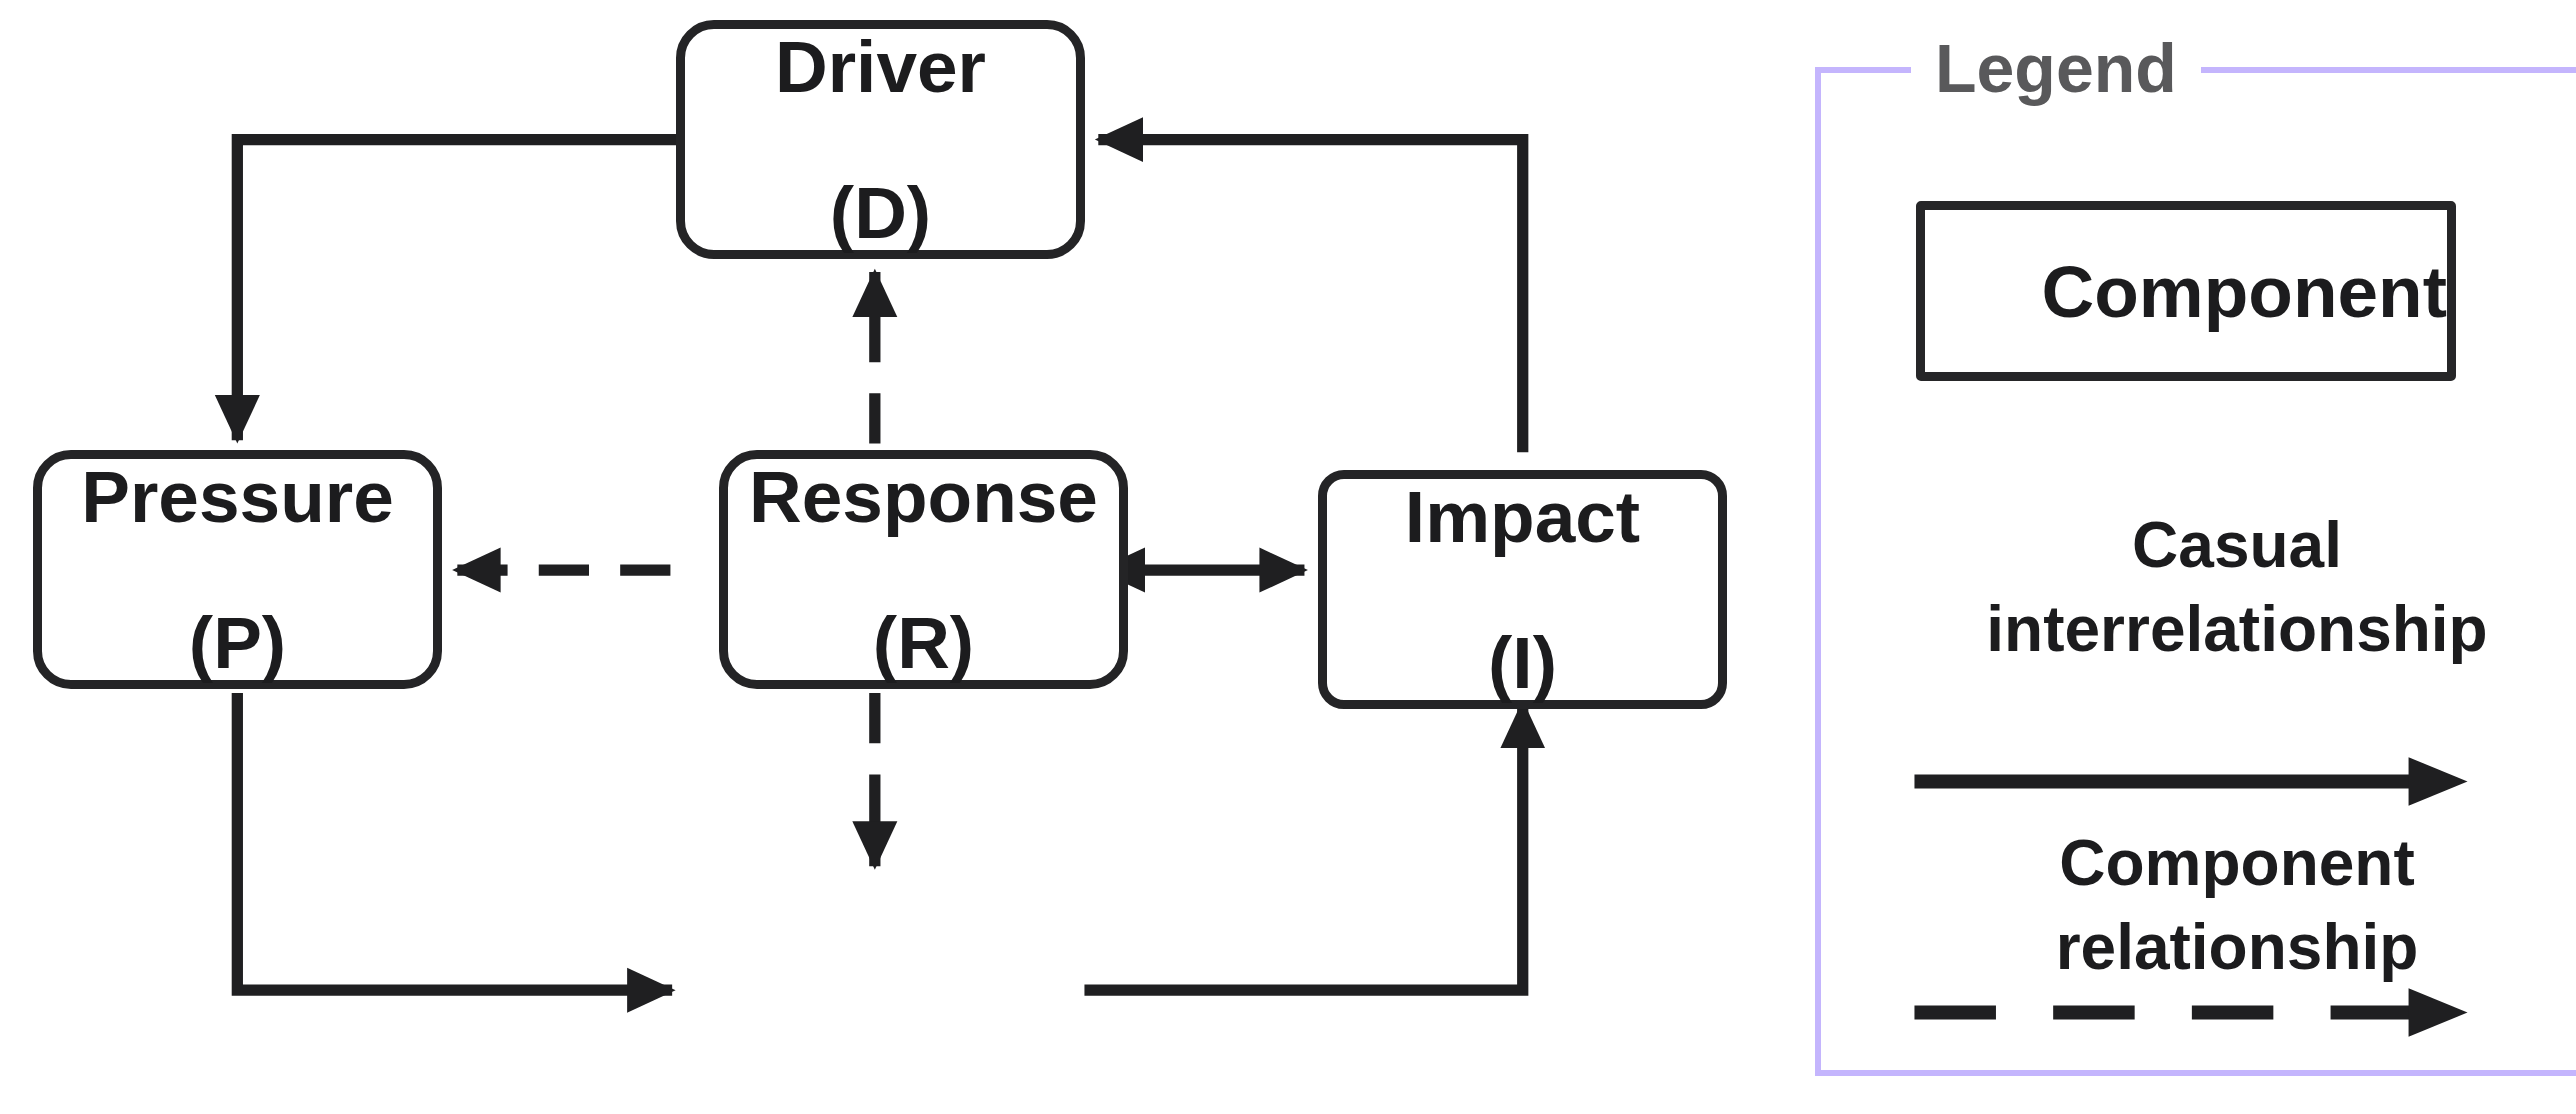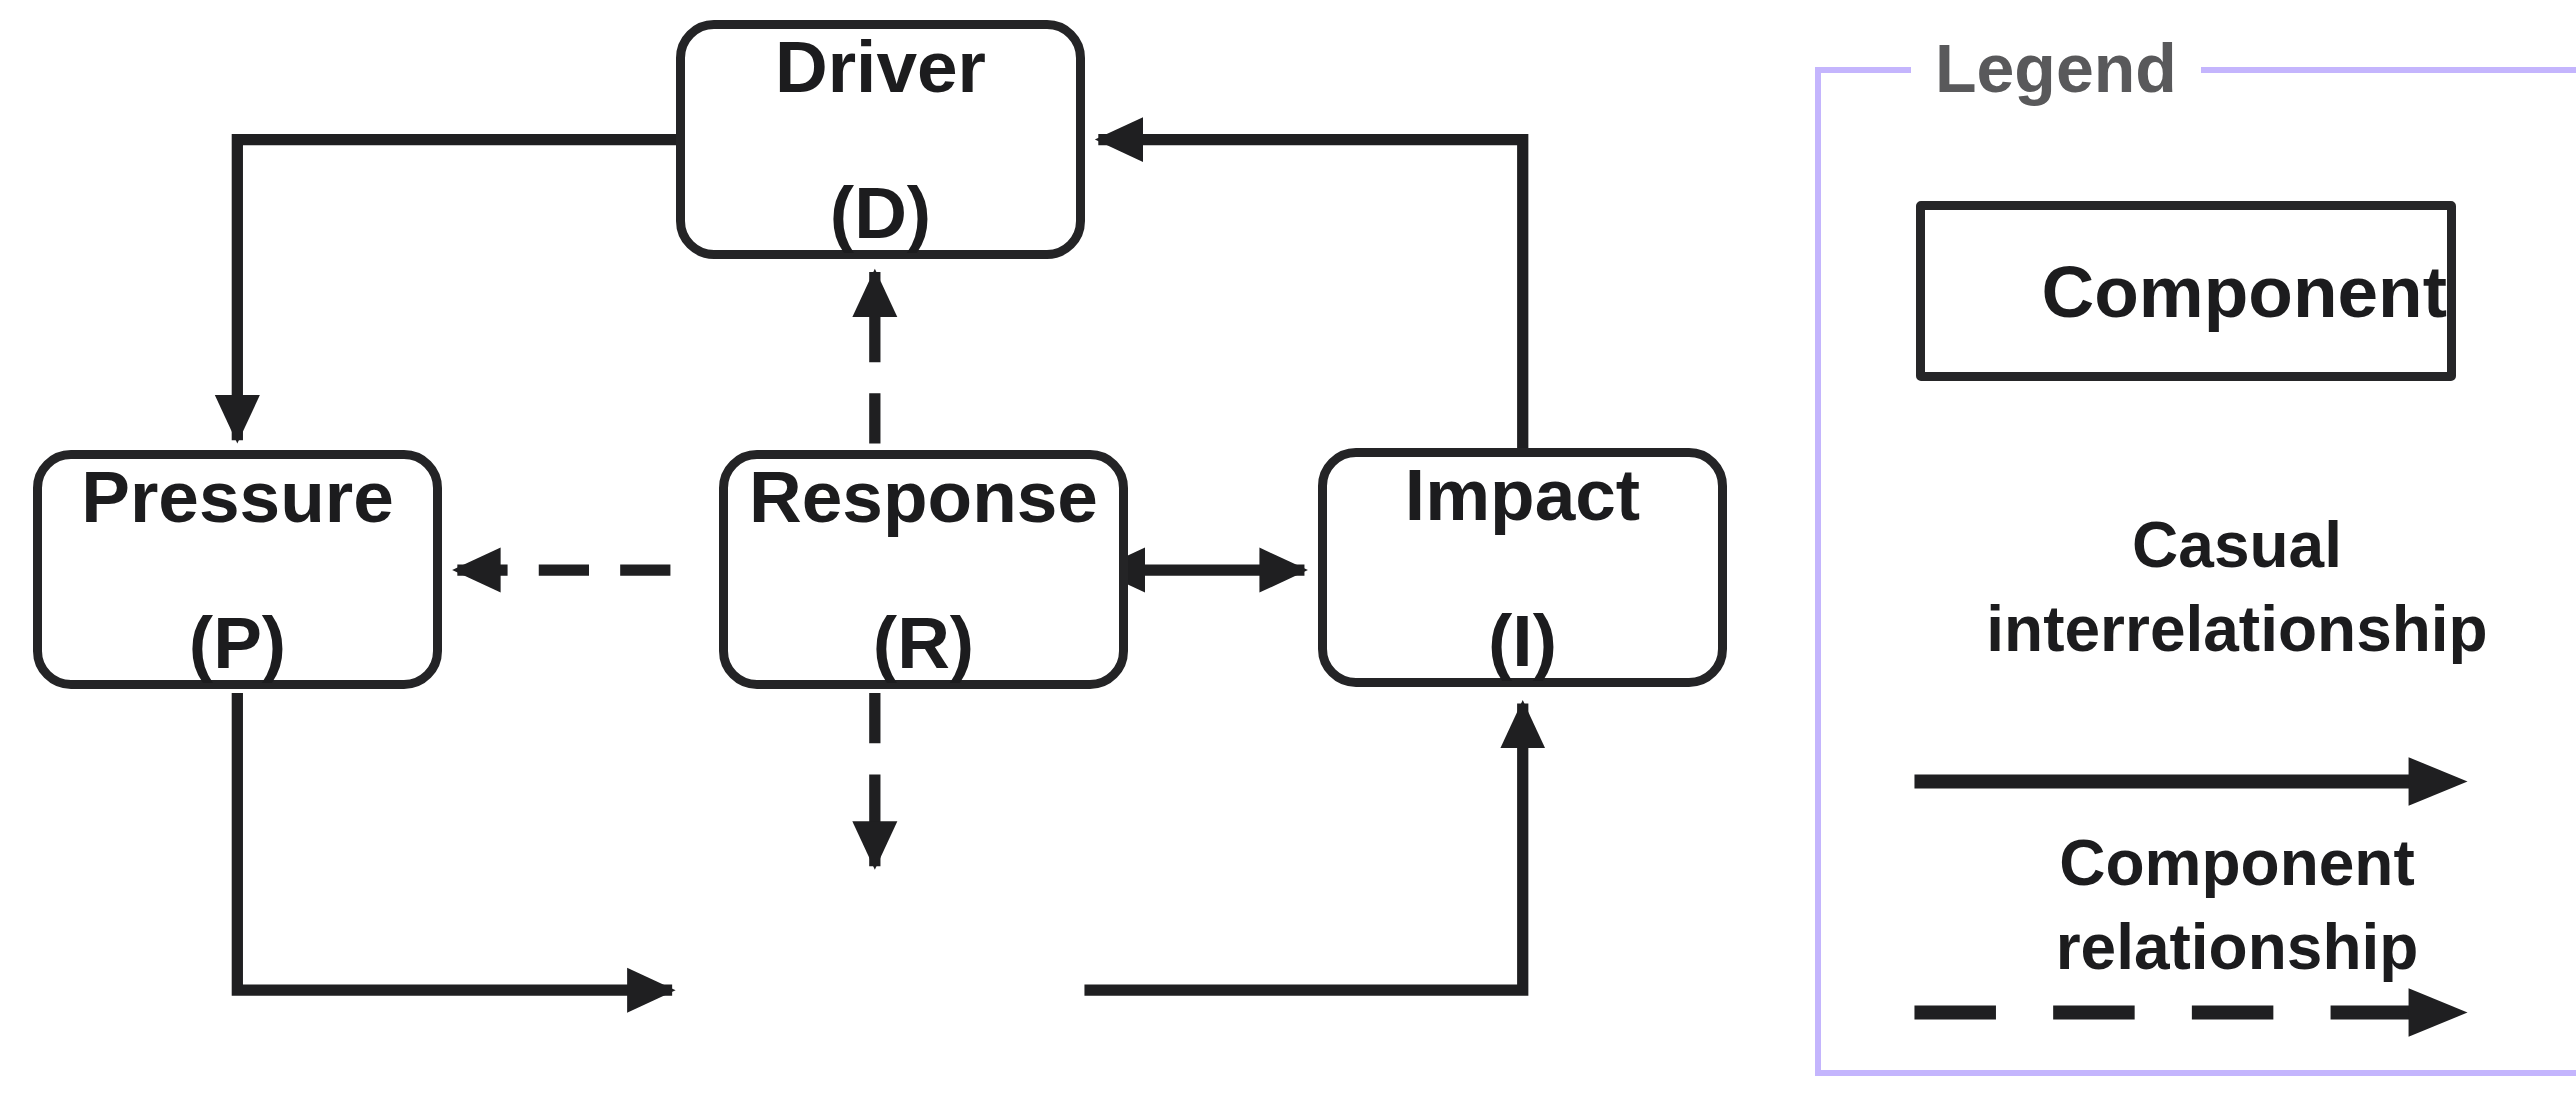--- a/index.html
+++ b/index.html
@@ -33,21 +33,21 @@
     font-weight: bold;
     font-size: 73px;
     line-height: 1.55;
     text-align: center;
     gap: 32px;
   }
   .node span { display: block; }
   #node-driver   { left: 676px;  top: 20px;  }
   #node-pressure { left: 33px;   top: 450px; }
   #node-response { left: 691px;  top: 450px; margin-left: 28px; }
-  #node-impact   { left: 1318px; top: 448px; }
+  #node-impact   { left: 1318px; top: 470px; border-radius: 26px; }
   #node-state    { left: 676px;  top: 871px;}
 
   
   #edges-svg {
     position: absolute;
     left: 0; top: 0;
     z-index: 1;
   }
   .edge {
     fill: none;

